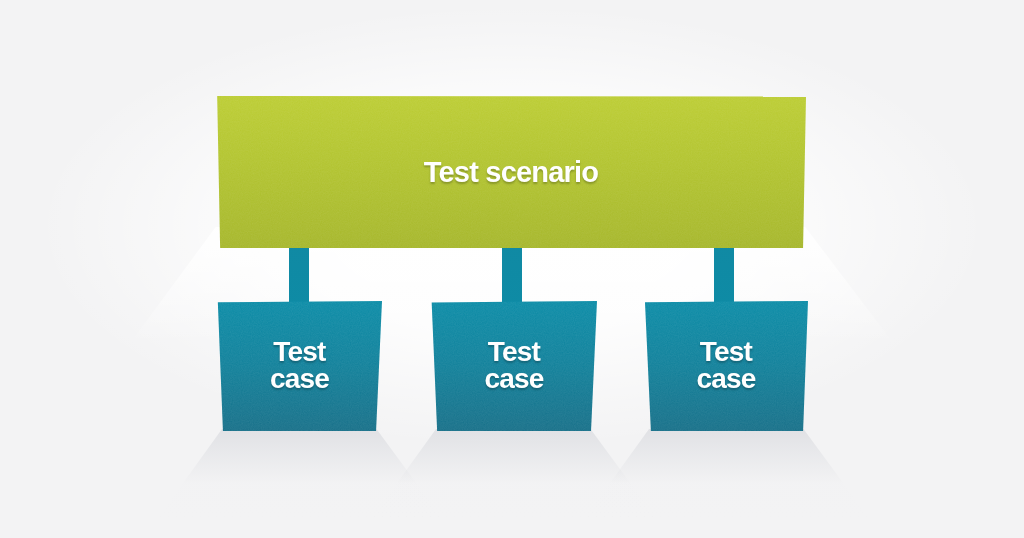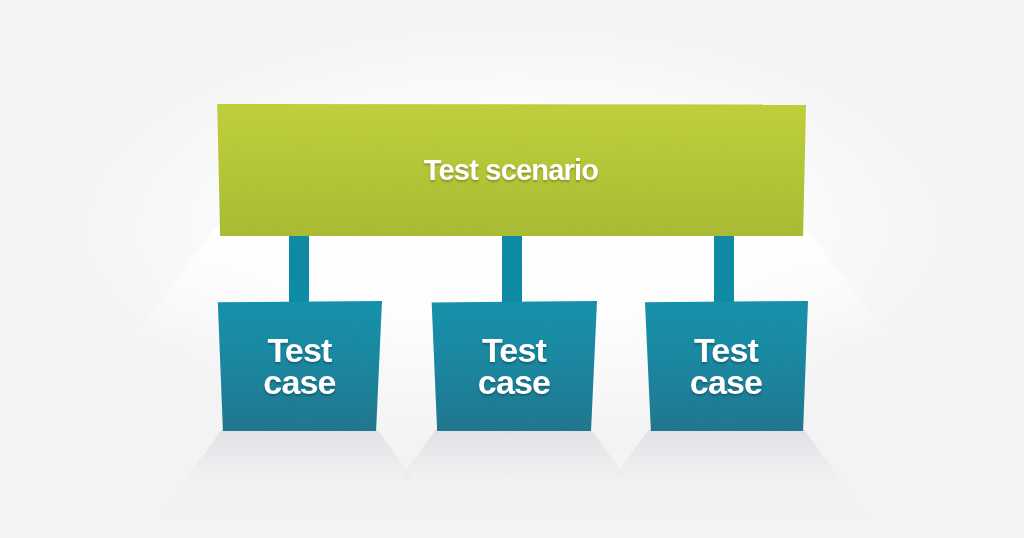--- a/index.html
+++ b/index.html
@@ -44,24 +44,24 @@
     width: 20px;
     height: 84px;
     background: linear-gradient(180deg, #1189a3 0%, #0e8ba5 100%);
   }
   .connector.c1 { left: 289px; }
   .connector.c2 { left: 502px; }
   .connector.c3 { left: 714px; }
 
   .scenario-box {
     position: absolute;
-    left: 216px; top: 96px; width: 590px; height: 132px;
+    left: 216px; top: 96px; width: 590px; height: 152px;
     clip-path: polygon(0.2% 0%, 100% 0.4%, 99.5% 100%, 0.7% 100%);
     background: linear-gradient(180deg, #bccd33 0%, #b3c52f 40%, #a6b72b 100%);
-    display: flex; align-items: center; justify-content: center; margin-top: 8px;
+    display: flex; align-items: center; justify-content: center;
   }
   .case-box {
     position: absolute;
     top: 301px; height: 130px;
     background: linear-gradient(180deg, #0b8ca7 0%, #10829c 45%, #177089 100%);
     display: flex; align-items: center; justify-content: center;
   }
   .case-box.b1 { left: 217px; width: 165px; clip-path: polygon(0.5% 0.9%, 100% 0%, 96.4% 100%, 3.6% 100%); }
   .case-box.b2 { left: 431px; width: 166px; clip-path: polygon(0.4% 1.1%, 100% 0%, 96.4% 100%, 3.7% 100%); }
   .case-box.b3 { left: 644px; width: 164px; clip-path: polygon(0.6% 0.9%, 100% 0%, 97.0% 100%, 4.2% 100%); }
@@ -70,21 +70,21 @@
     color: #ffffff;
     font-size: 29px;
     font-weight: 700;
     letter-spacing: -0.8px;
     text-shadow: 0 2px 2px rgba(40,50,10,0.30);
     position: relative;
     z-index: 2;
   }
   .case-label {
     color: #ffffff;
-    font-size: 34px;
+    font-size: 28px;
     font-weight: 700;
     letter-spacing: -0.8px;
     line-height: 0.95;
     text-align: center;
     width: 100px;
     text-shadow: 0 2px 2px rgba(10,40,50,0.35);
     position: relative;
     z-index: 2;
   }
   .noise {

